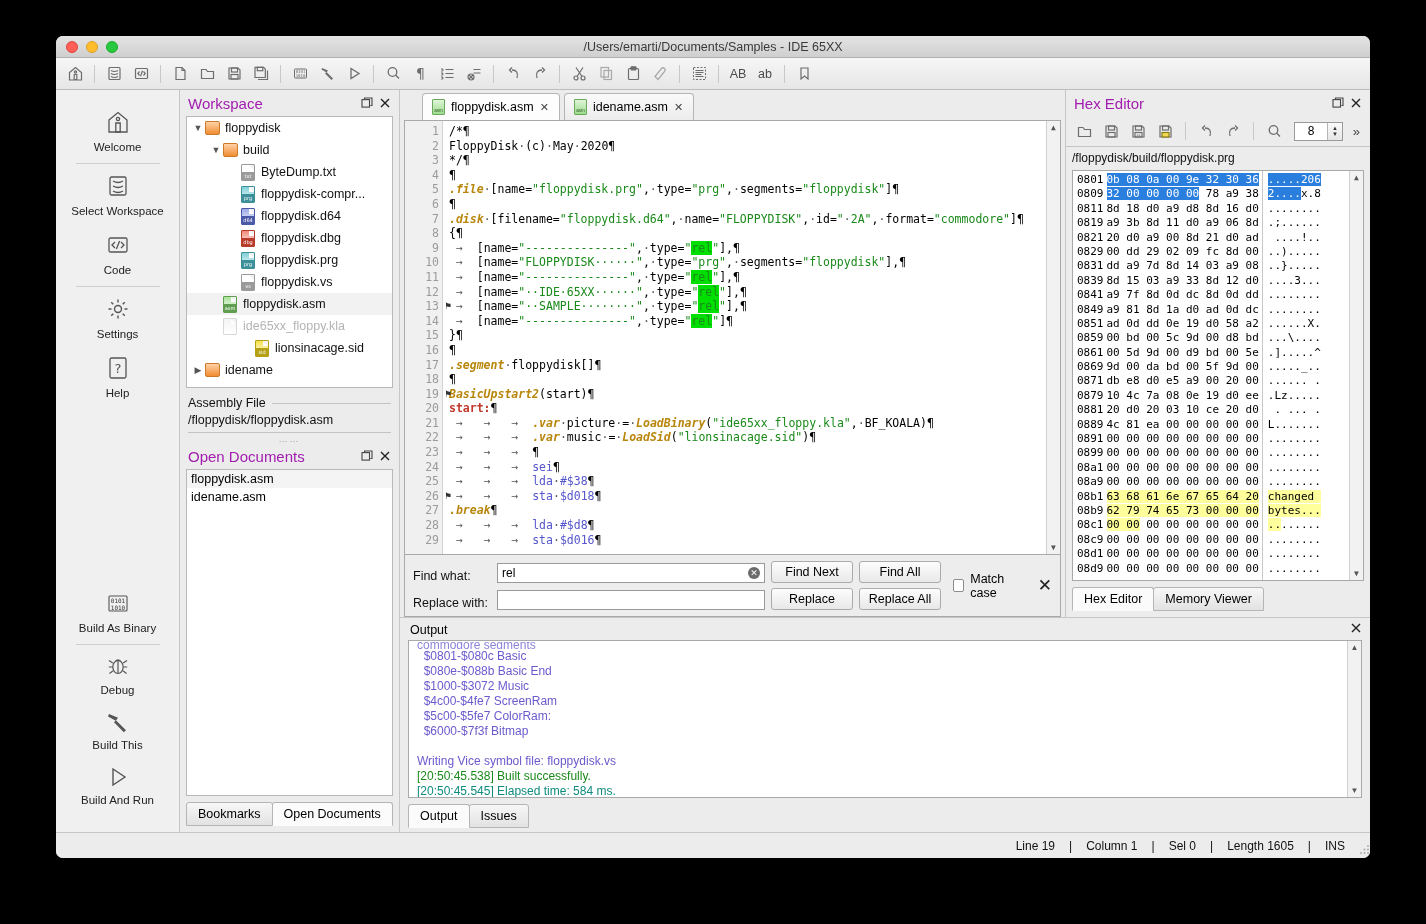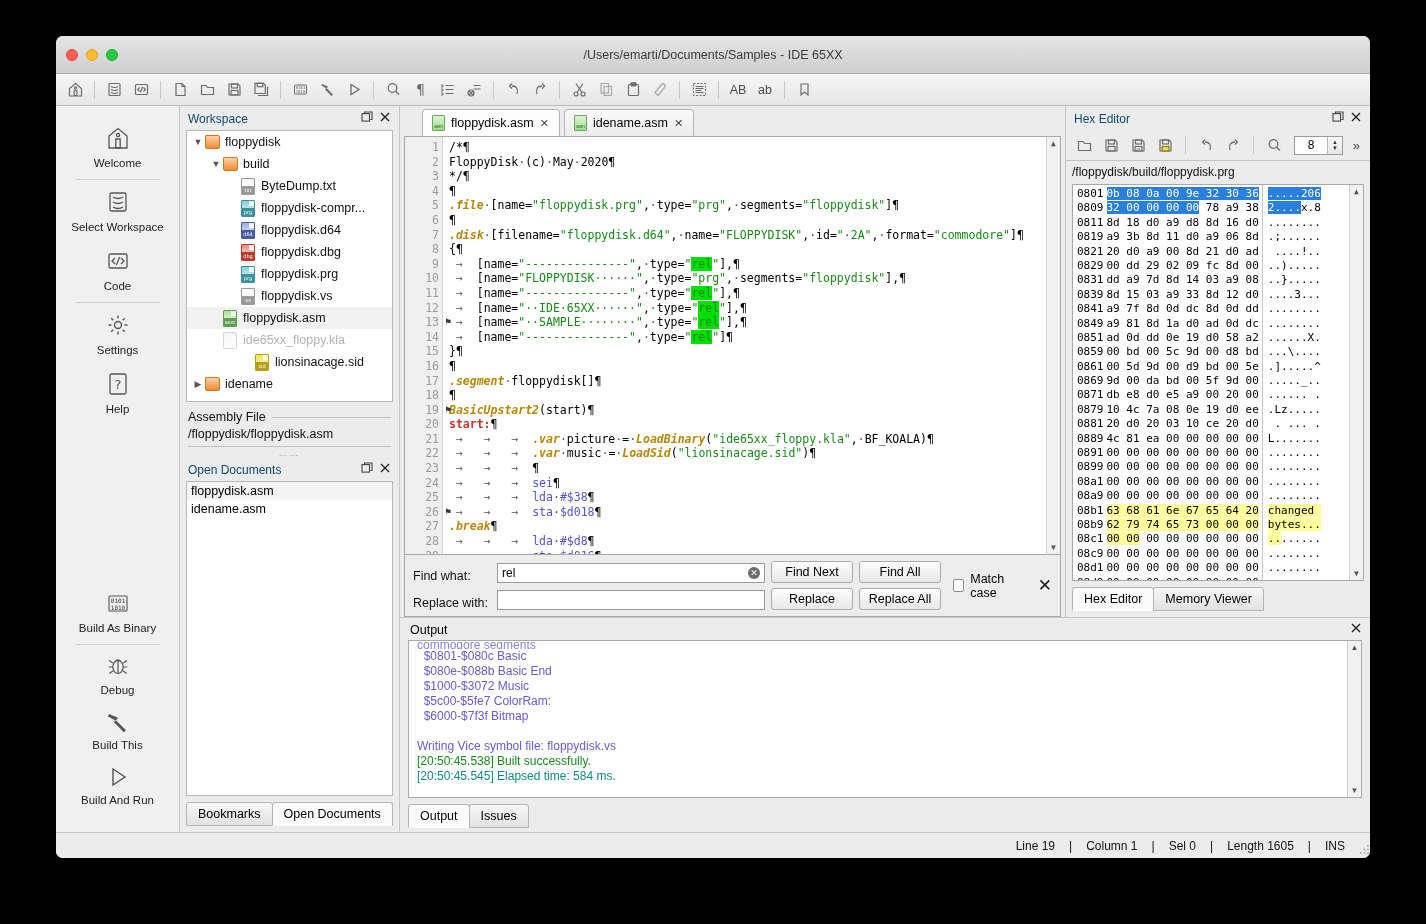--- a/index.html
+++ b/index.html
@@ -15,21 +15,21 @@
     left: 56px; top: 36px;
     width: 1314px; height: 822px;
     background: #ececec;
     border-radius: 7px;
     box-shadow: 0 10px 40px rgba(0,0,0,0.6);
     overflow: hidden;
     display: flex; flex-direction: column;
   }
   
   .titlebar {
-    height: 38px;
+    height: 22px;
     background: linear-gradient(#e4e4e4, #cfcfcf);
     border-bottom: 1px solid #b0b0b0;
     display: flex; align-items: center;
     position: relative;
     flex: none;
   }
   .traffic { display: flex; gap: 8px; padding-left: 10px; }
   .light { width: 12px; height: 12px; border-radius: 50%; }
   .l-red { background: #ff5f57; border: 1px solid #e0443e; }
   .l-yellow { background: #ffbd2e; border: 1px solid #dea123; }
@@ -70,21 +70,21 @@
     font-size: 11.5px; color: #222;
   }
   .rail-item .ic { margin-bottom: 4px; color: #555; }
   .rail-sep { width: 84px; height: 1px; background: #cfcfcf; margin: 2px 0; }
   .rail-spacer { flex: 1; }
   
   .midcol { width: 220px; flex:none; display: flex; flex-direction: column;
             background:#ececec; border-right:1px solid #c6c6c6; }
   .panel-head {
     display:flex; align-items:center; justify-content:space-between;
-    padding: 5px 8px 4px 8px; font-size:12px; color:#0c4a6e;gap:24px;
+    padding: 5px 8px 4px 8px; font-size:15px; color:#a21caf;gap:24px;
   }
   .panel-head .ctrls { display:flex; gap:6px; color:#444; }
   .tree {
     flex: none; height: 272px;
     margin: 0 6px; background:#fff;
     border:1px solid #b9b9b9;
     overflow:hidden; font-size:12.5px;
   }
   .tnode { display:flex; align-items:center; height:22px; padding-left:4px; white-space:nowrap; }
   .tnode.sel { background:#f2f2f2; }
@@ -900,20 +900,21 @@
           <span><svg width="12" height="12" viewBox="0 0 12 12" stroke="#222" stroke-width="1.4">
                 <path d="M2 2 L10 10 M10 2 L2 10"></path>
               </svg></span>
         </div>
         <div class="outbox">
           <div class="outtext" id="outlines">
               <div class="oline o-cut">commodore segments</div>
               <div class="oline">  $0801-$080c Basic</div>
               <div class="oline">  $080e-$088b Basic End</div>
               <div class="oline">  $1000-$3072 Music</div>
+              <div class="oline">  $4c00-$4fe7 ScreenRam</div>
               <div class="oline">  $5c00-$5fe7 ColorRam:</div>
               <div class="oline">  $6000-$7f3f Bitmap</div>
               <div class="oline">&nbsp;</div>
               <div class="oline">Writing Vice symbol file: floppydisk.vs</div>
               <div class="oline o-green">[20:50:45.538] Built successfully.</div>
               <div class="oline o-teal">[20:50:45.545] Elapsed time: 584 ms.</div>
             </div>
           <div class="hscroll">
             <span class="ar" style="font-size:8px;color:#555">▲</span>
             <span class="ar" style="font-size:8px;color:#555">▼</span>

